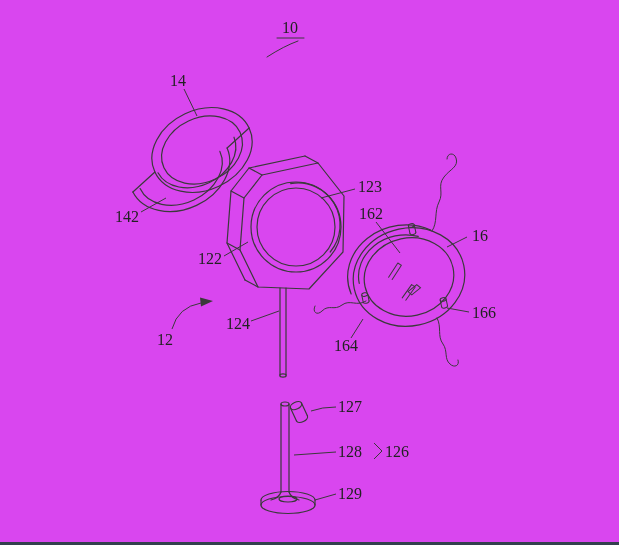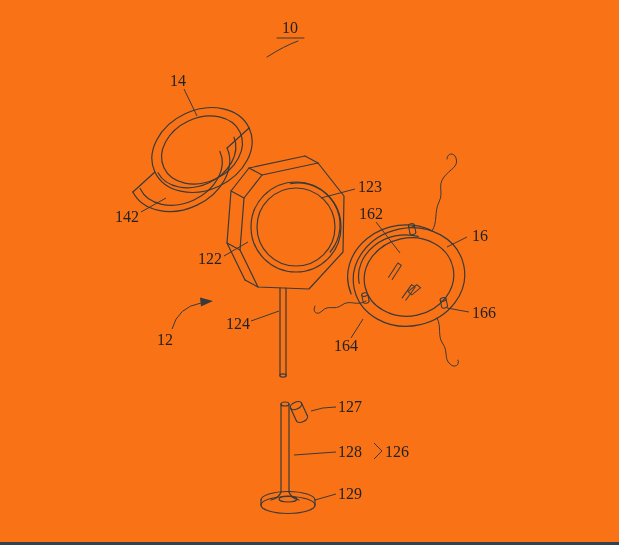--- a/index.html
+++ b/index.html
@@ -1,20 +1,20 @@
 <!DOCTYPE html>
 <html><head>
 <meta charset="utf-8">
 <style>
   html,body { margin:0; padding:0; }
   body { background:#ffffff; font-family:"Liberation Serif", serif; }
   .stage {
     position:relative;
     width:619px; height:545px;
-    background:#f97316;
+    background:#d946ef;
     overflow:hidden;
   }
   .stage svg { display:block; }
   .ln  { stroke:#3a3a3a; stroke-width:1.2; fill:none; stroke-linecap:round; stroke-linejoin:round; }
   .thin{ stroke:#3a3a3a; stroke-width:1;  fill:none; stroke-linecap:round; }
   .ld  { stroke:#3a3a3a; stroke-width:1;  fill:none; }
   .lbl { font-family:"Liberation Serif", serif; font-size:16px; fill:#222222; }
   .solid { fill:#3a3a3a; stroke:none; }
   .bottom-bar {
     position:absolute; left:0; bottom:0;

